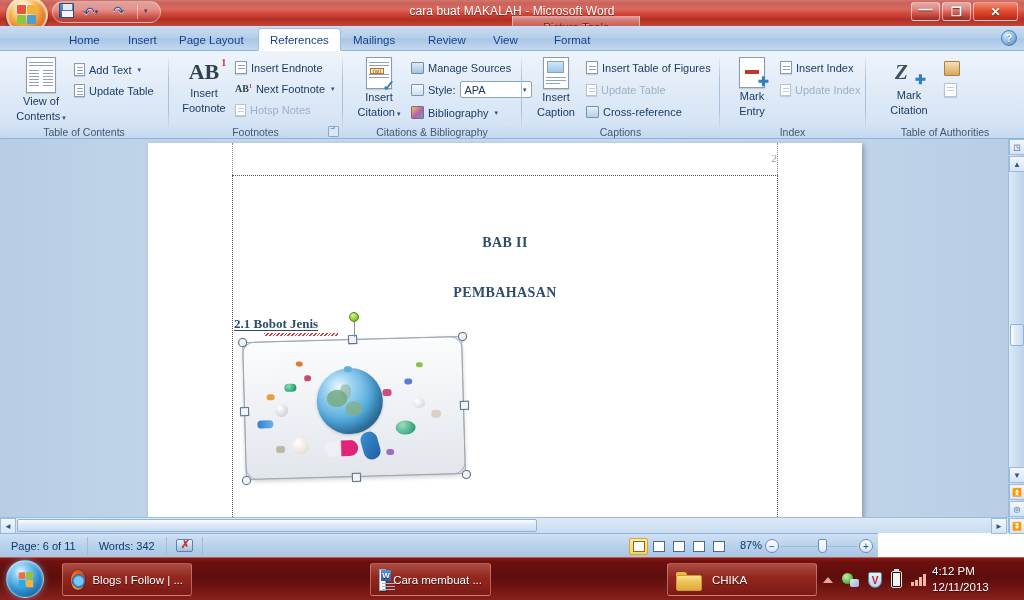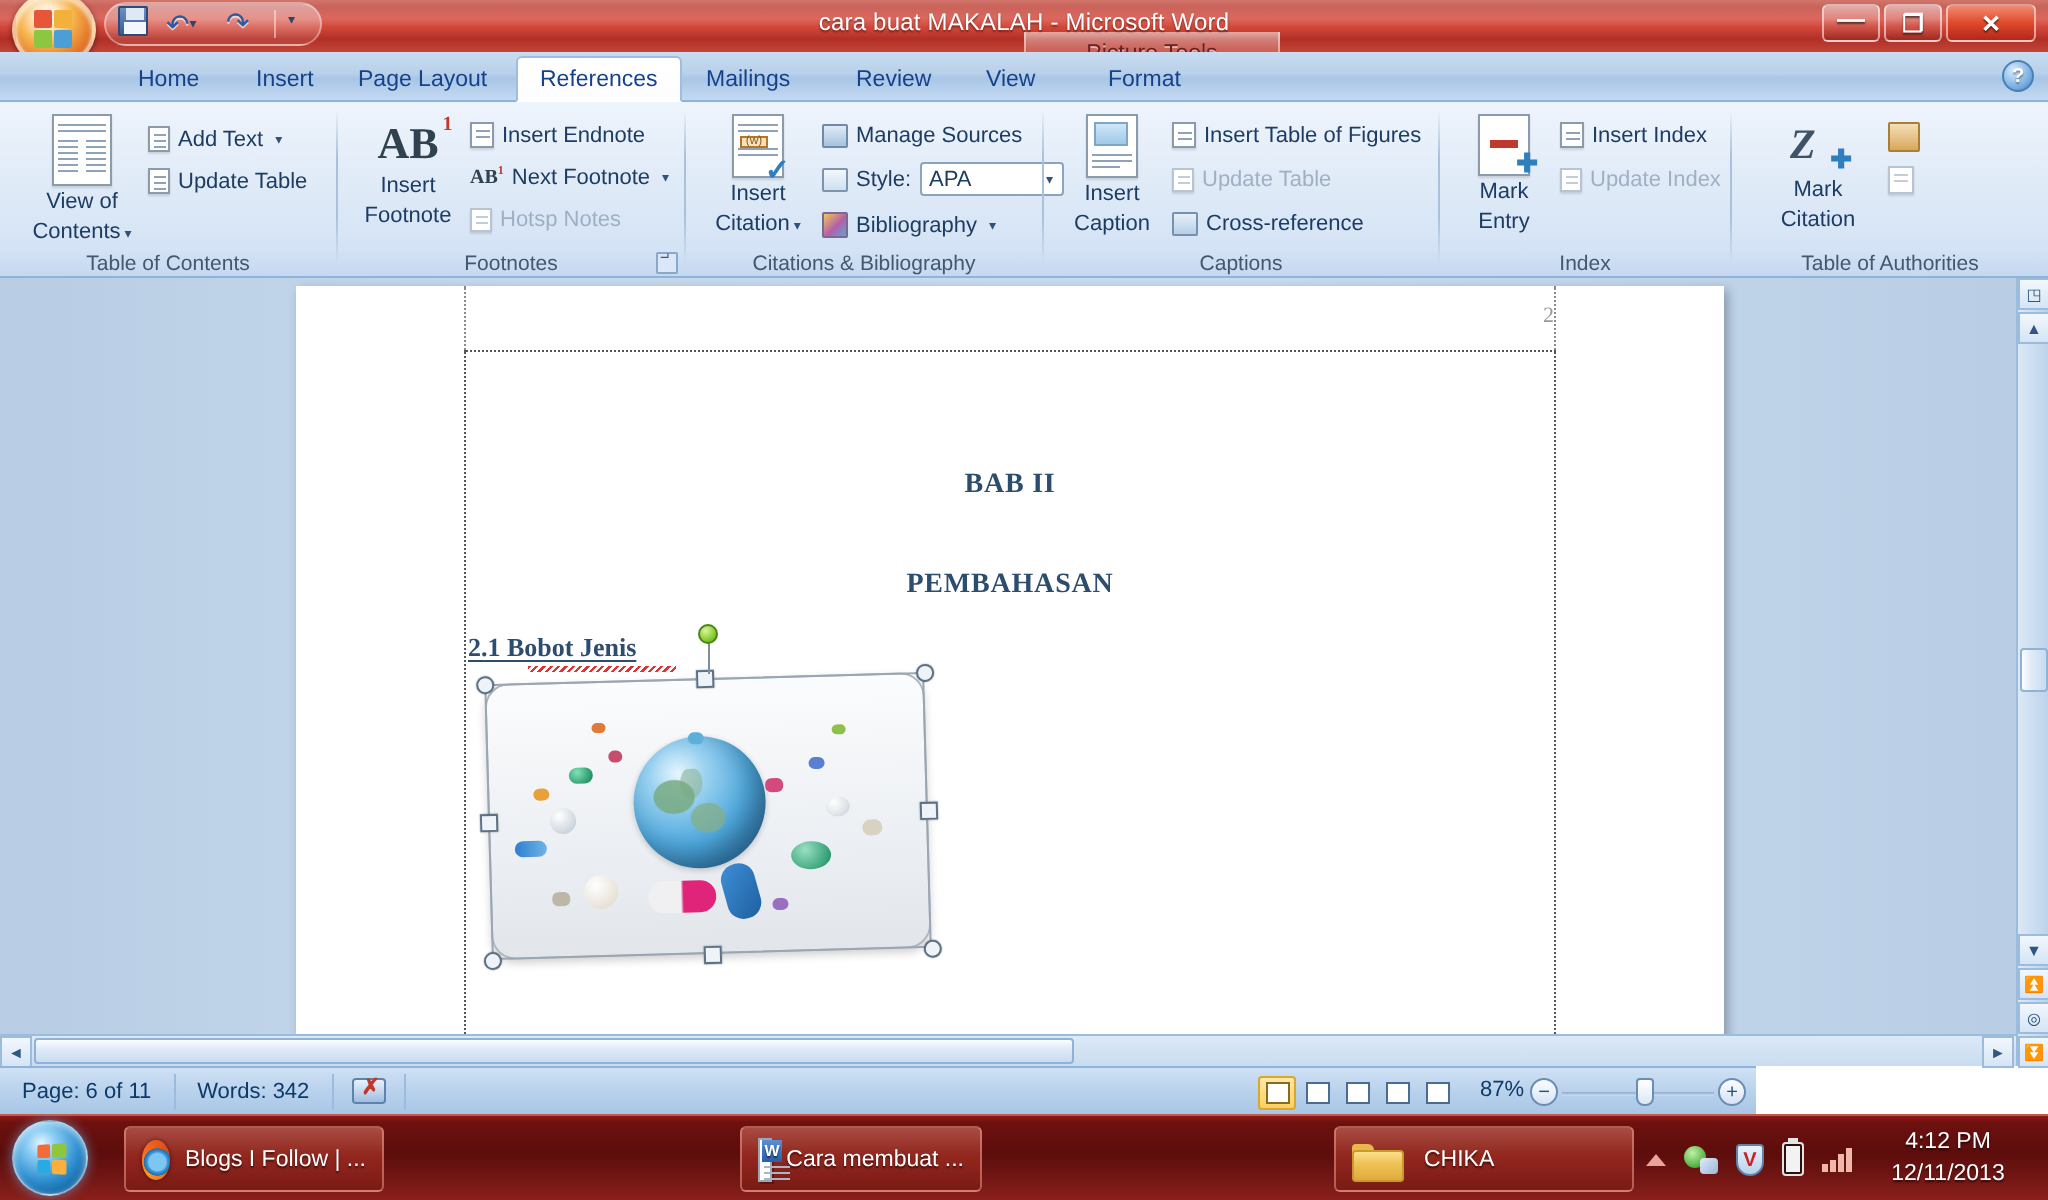--- a/index.html
+++ b/index.html
@@ -307,21 +307,21 @@
   .wd-ico i{ position:absolute; left:2px; height:1px; background:#aab6c4; width:13px; }
   .folder-ico{ position:relative; width:24px; height:19px; }
   .folder-ico:before{ content:""; position:absolute; left:0; top:2px; width:11px; height:5px;
     background:#e8b94a; border-radius:2px 3px 0 0;}
   .folder-ico:after{ content:""; position:absolute; left:0; top:5px; width:24px; height:14px;
     background:linear-gradient(to bottom,#fbe08a,#efc358 40%,#e0aa3c); border-radius:2px;
     border:1px solid #c99b2e; }
   .tray{ position:absolute; right:96px; top:0; height:43px; display:flex; align-items:center; gap:9px; }
   .tray-up{ width:0;height:0;border-left:5px solid transparent;border-right:5px solid transparent;
     border-bottom:6px solid #e8a49a; }
-  .clock{ position:absolute; right:8px; top:5px; width:84px; text-align:center;
+  .clock{ position:absolute; right:8px; top:5px; width:84px; 
     color:#fff; font-size:11.5px; line-height:16px; text-shadow:0 1px 1px rgba(0,0,0,.6); }
   .net-ico{ width:17px;height:15px; position:relative; }
   .net-ico:before{content:""; position:absolute; left:0; top:1px; width:11px;height:11px;border-radius:50%;
     background:radial-gradient(circle at 38% 32%, #bff0a8, #4fae3e 70%, #2e7a25);}
   .net-ico:after{content:""; position:absolute; right:0; bottom:0; width:9px;height:8px;
     background:linear-gradient(135deg,#dfeaf7,#9ab6d6); border-radius:2px;}
   .shield-ico{ width:14px;height:16px; background:linear-gradient(to bottom,#e8f2fb,#b9d2ea);
     border:1px solid #5d85b0; border-radius:2px 2px 7px 7px; position:relative;}
   .shield-ico:after{content:"V"; position:absolute; left:0; top:0; width:100%; text-align:center;
     color:#c8232a; font-size:10px; font-weight:bold; line-height:15px;}

